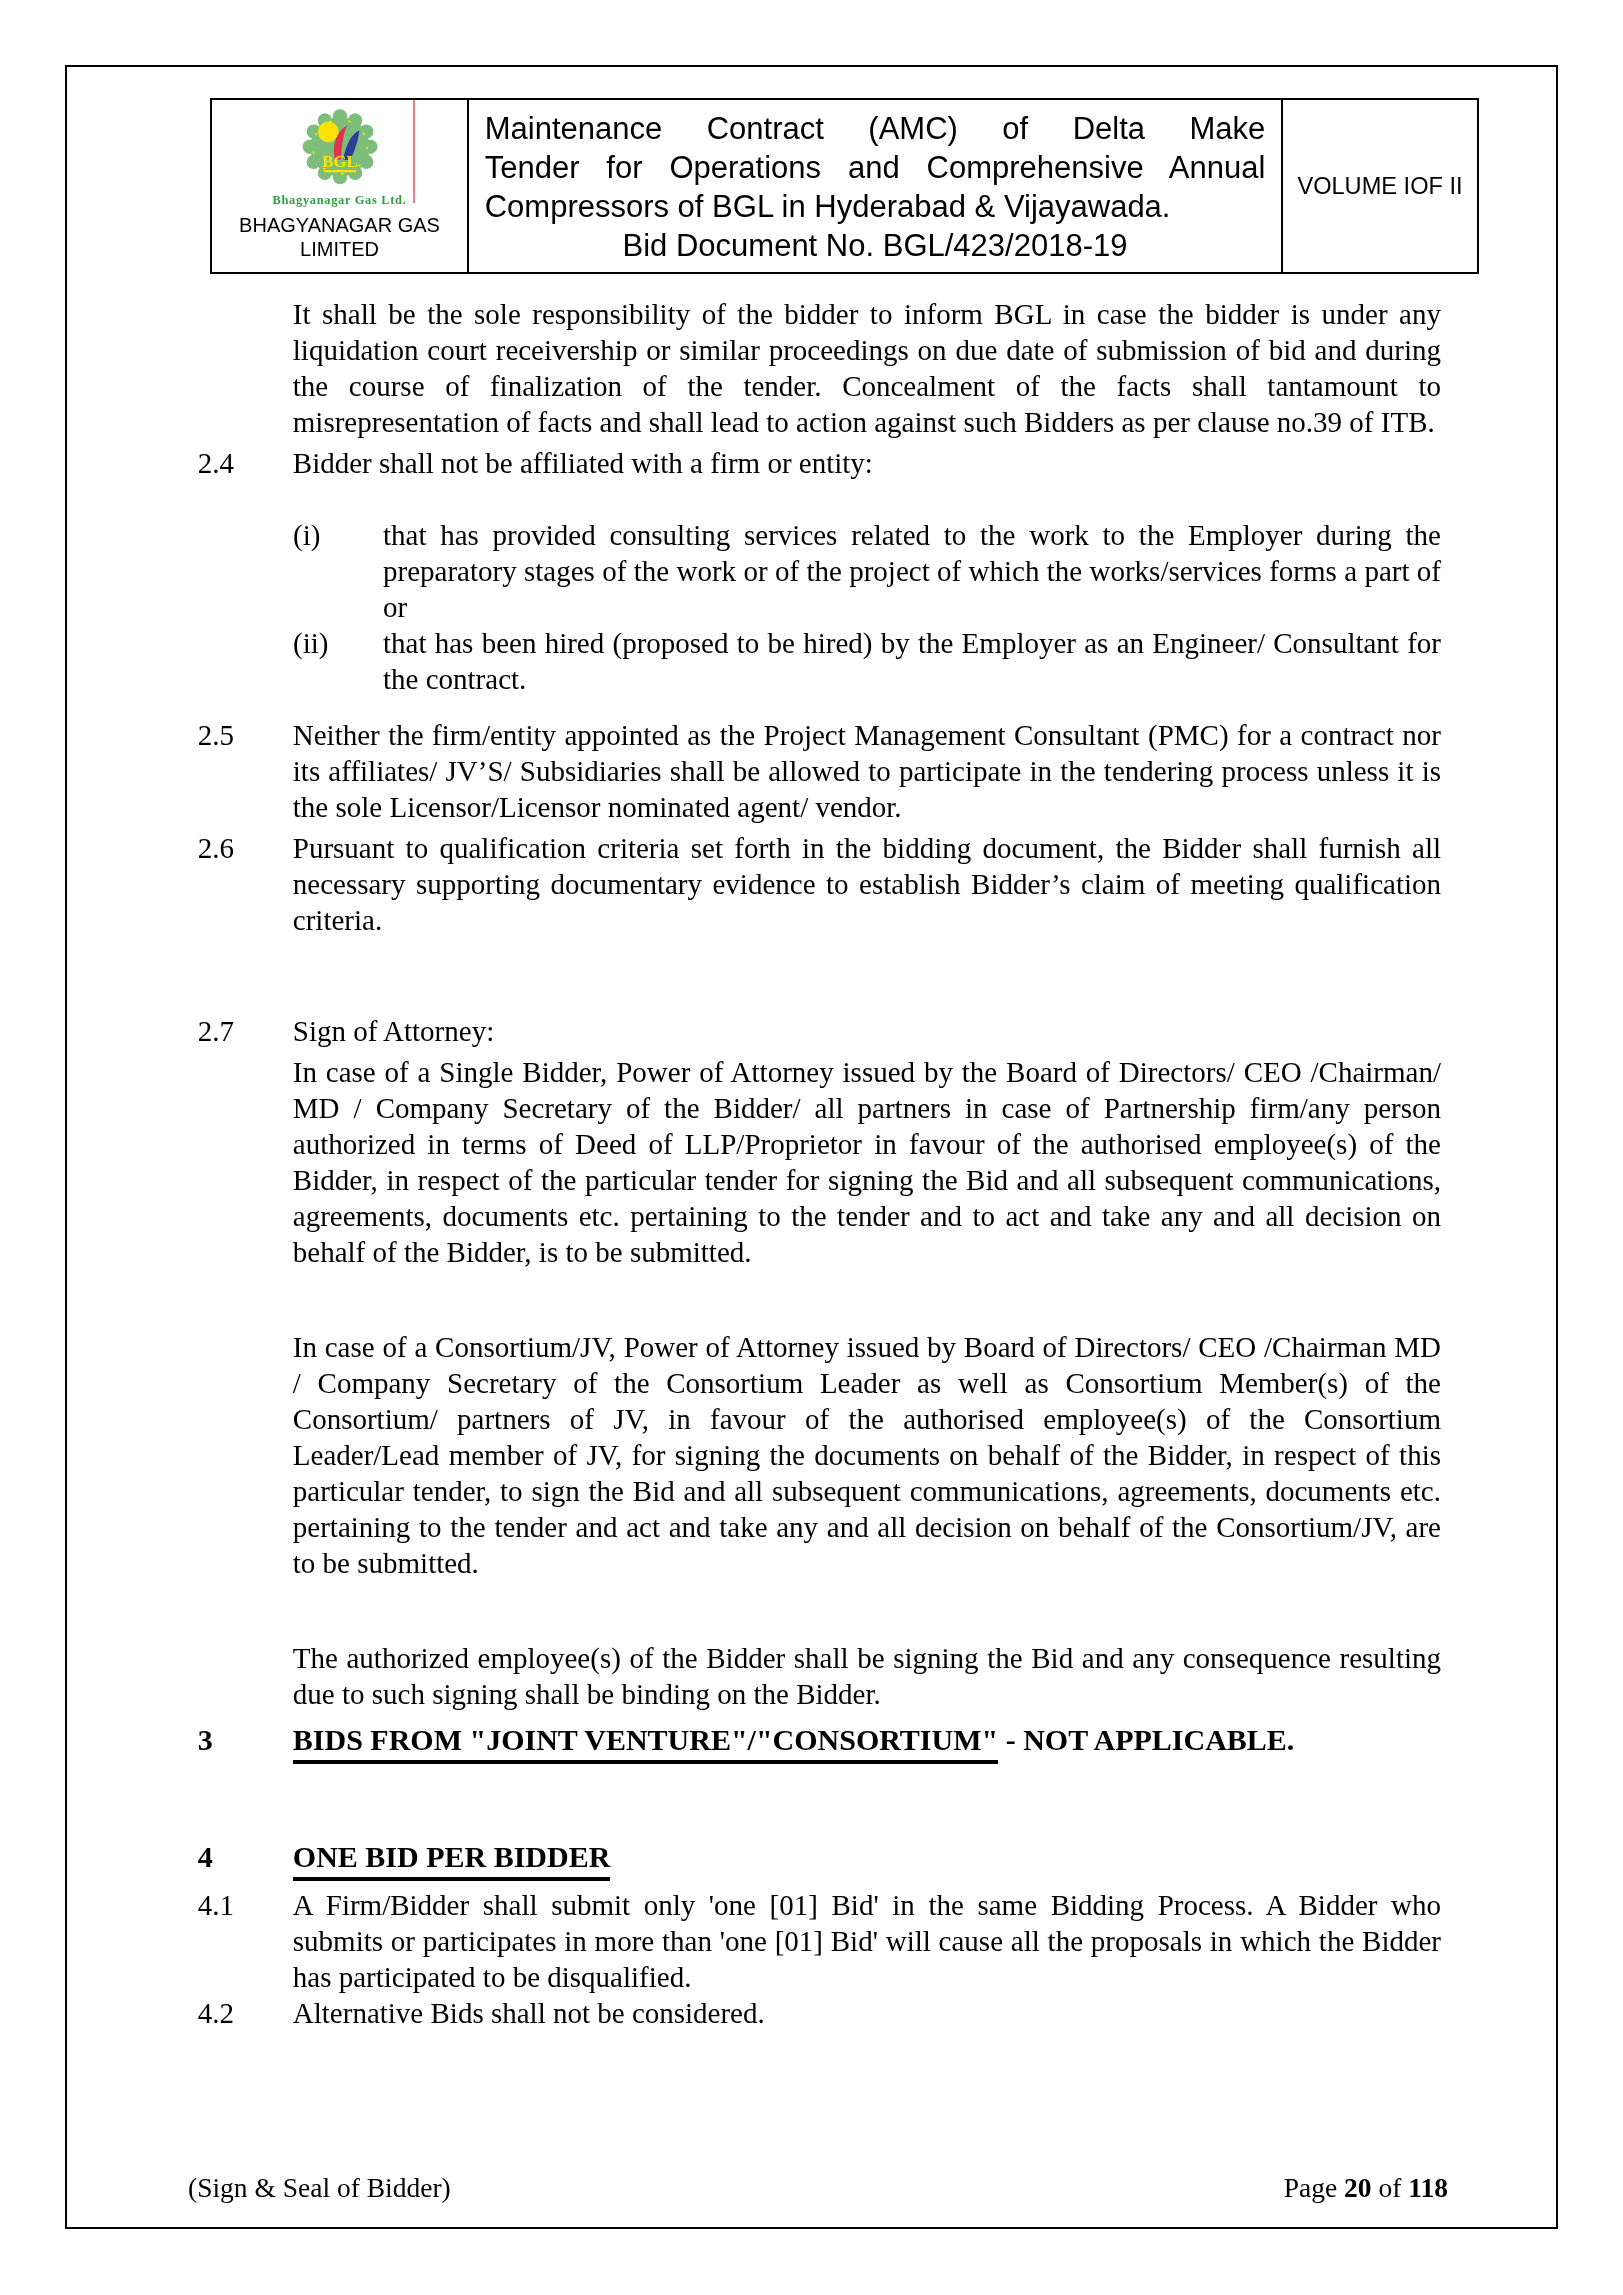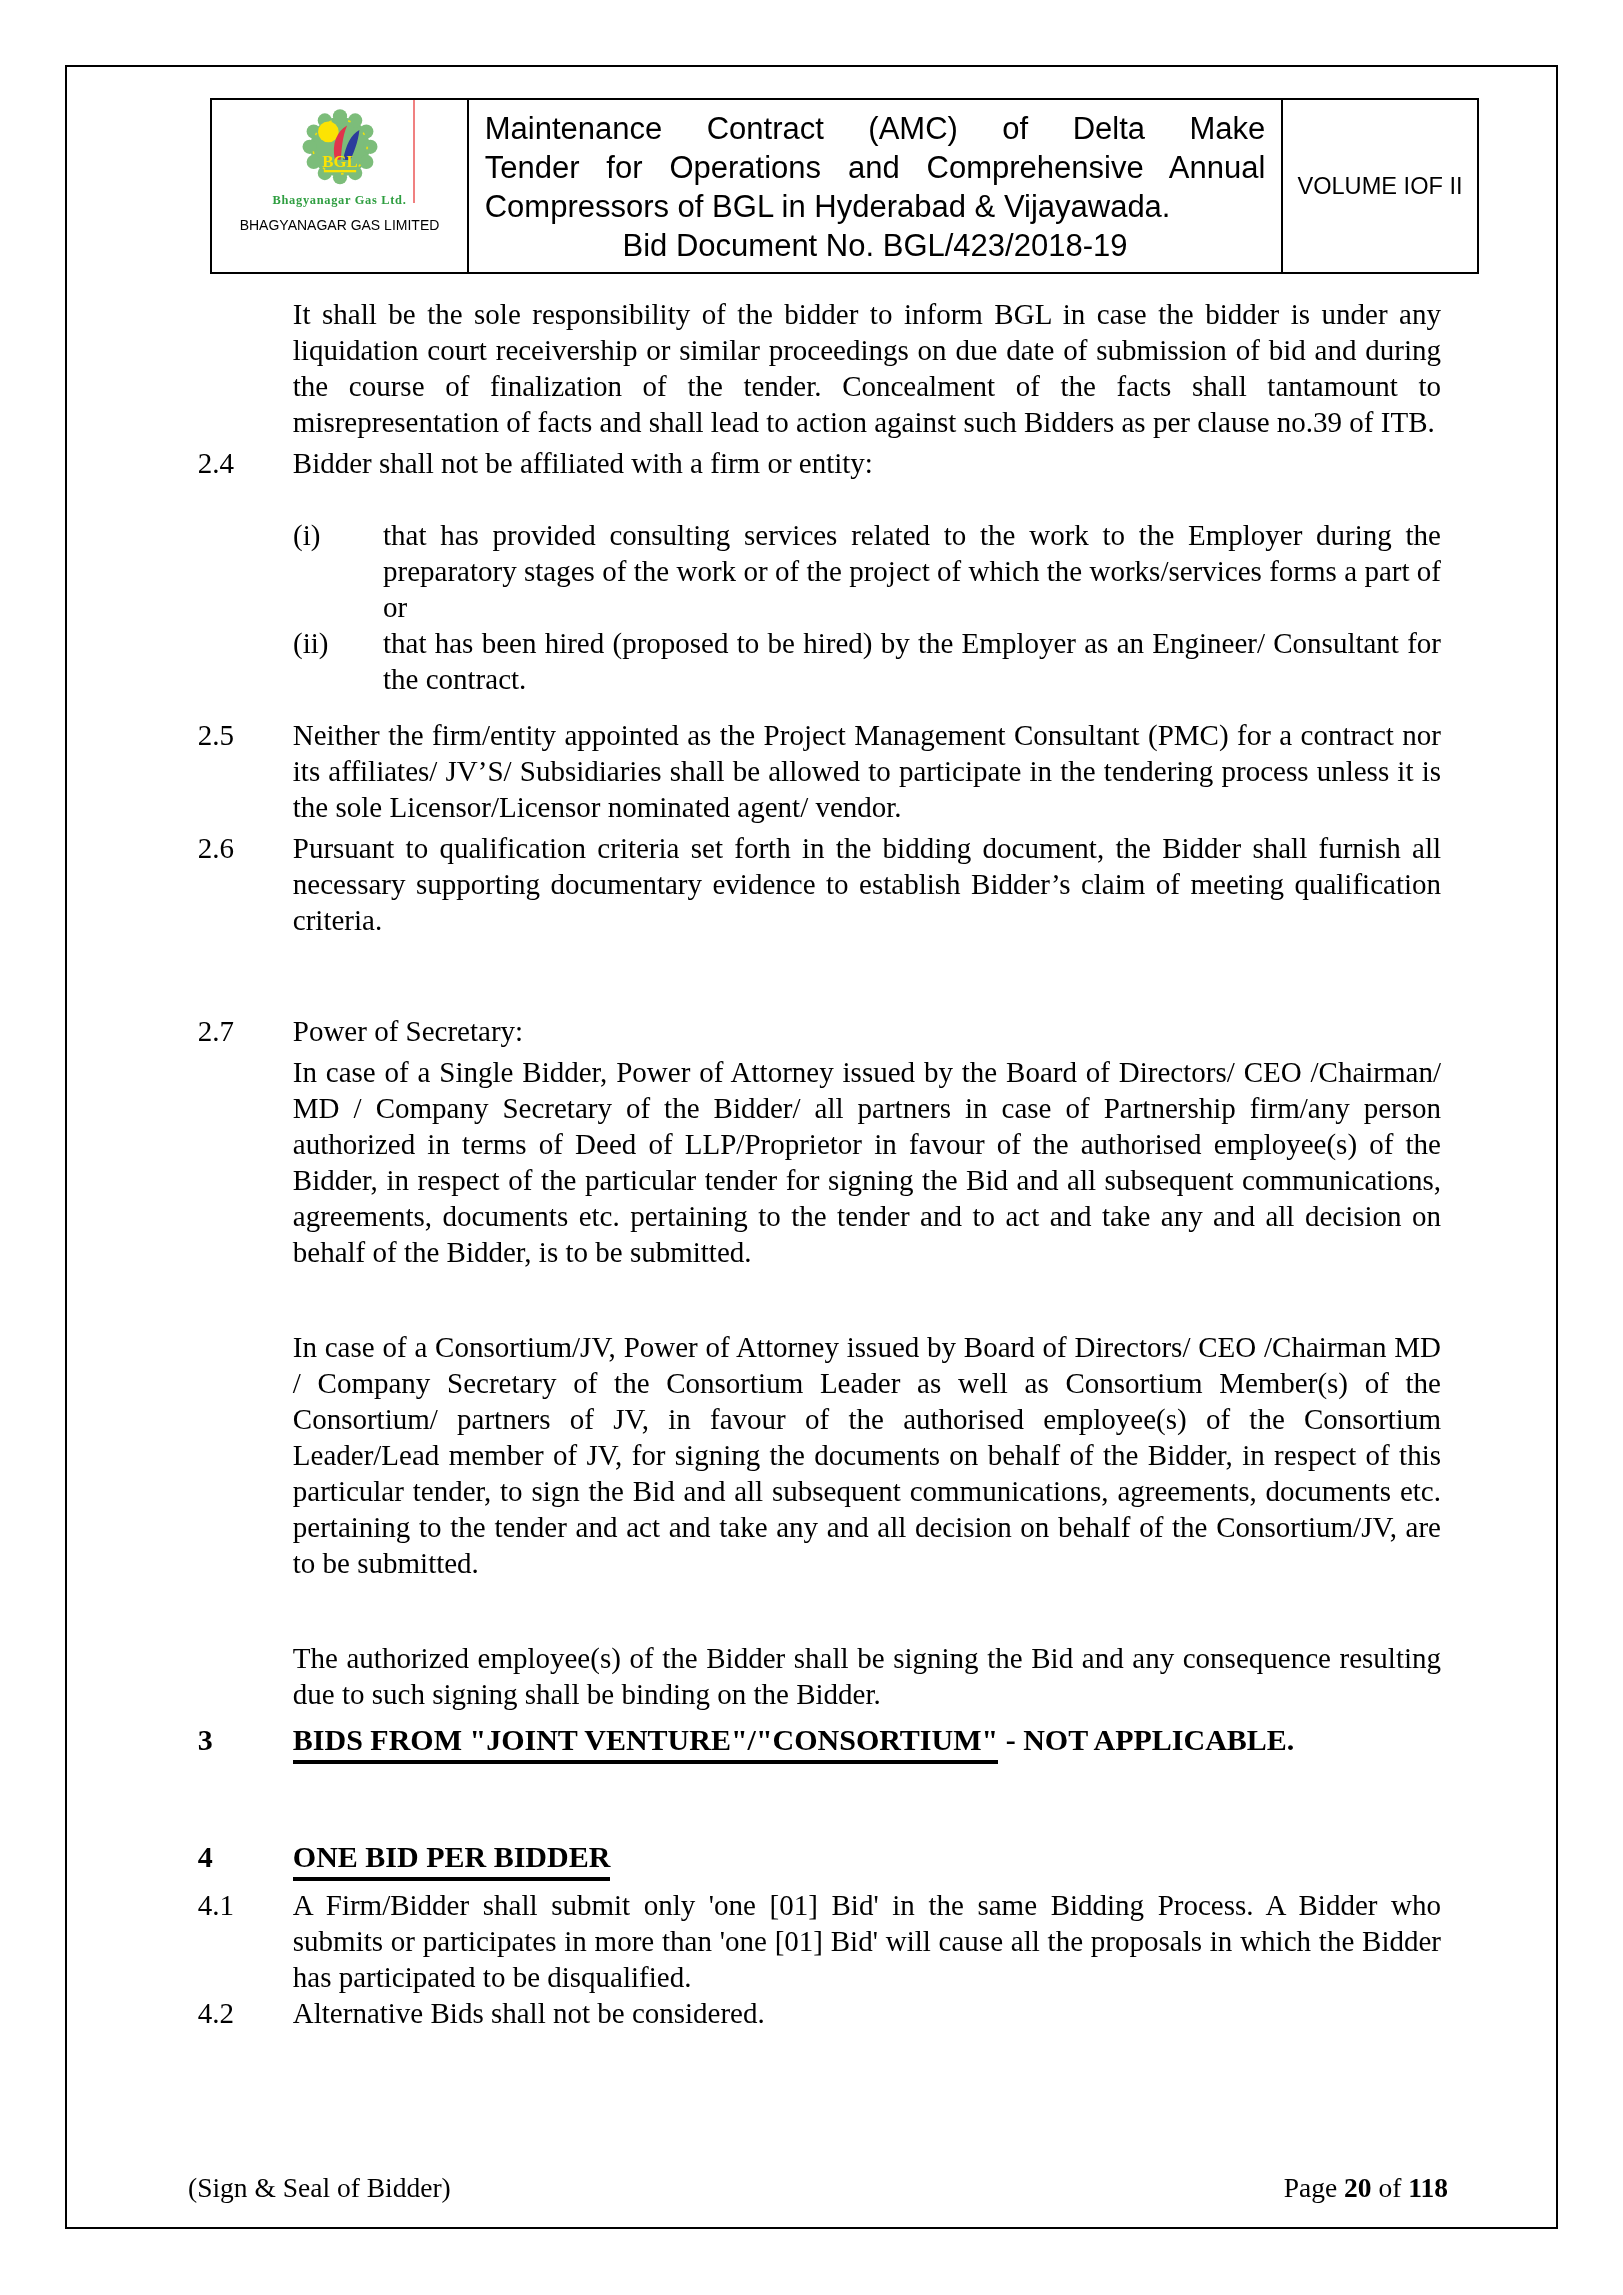--- a/index.html
+++ b/index.html
@@ -7,21 +7,21 @@
   *,*:before,*:after{box-sizing:border-box;}
 
   .frame{position:absolute;left:65px;top:65px;width:1493px;height:2164px;border:2.6px solid #000;background:#fff;}
 
   
   .hdr{position:absolute;left:143px;top:31px;width:1269px;min-height:165px;border:2px solid #000;display:flex;background:#fff;}
   .cell{min-height:100%;}
   .logo-cell{flex:0 0 257px;border-right:2px solid #000;position:relative;display:flex;flex-direction:column;align-items:center;padding-top:7.9px;}
   .redline{position:absolute;left:201px;top:0;width:2px;height:103px;background:#f08080;}
   .logo-caption{font-family:"Liberation Serif","DejaVu Serif",serif;font-weight:bold;font-size:12.4px;color:#2e9e40;margin-top:1.3px;letter-spacing:0.7px;}
-  .company{font-family:"Liberation Sans","DejaVu Sans",sans-serif;font-size:14px;line-height:24px;text-align:center;margin-top:5.2px;width:216px;}
+  .company{font-family:"Liberation Sans","DejaVu Sans",sans-serif;font-size:20px;line-height:24px;text-align:center;margin-top:5.2px;width:216px;}
   .title-cell{flex:1 1 auto;border-right:2px solid #000;padding:9.2px 15.7px 6.5px 15.7px;font-family:"Liberation Sans","DejaVu Sans",sans-serif;font-size:31px;line-height:39px;font-stretch:condensed;}
   .tj{text-align:justify;text-align-last:justify;}
   .tl{text-align:left;}
   .tc{text-align:center;}
   .vol-cell{flex:0 0 194px;display:flex;flex-direction:row;justify-content:center;align-items:center;font-family:"Liberation Sans","DejaVu Sans",sans-serif;font-size:23.6px;line-height:34px;}
 
   
   .content{position:absolute;left:121px;top:229px;width:1253px;}
   .row{display:flex;align-items:flex-start;}
   .num{flex:0 0 95px;margin-left:9.8px;font-size:29px;line-height:36px;}
@@ -114,21 +114,21 @@
         <div class="txt">Neither the firm/entity appointed as the Project Management Consultant (PMC) for a contract nor its affiliates/ JV’S/ Subsidiaries shall be allowed to participate in the tendering process unless it is the sole Licensor/Licensor nominated agent/ vendor.</div>
       </div>
 
       <div class="row mt8">
         <div class="num">2.6</div>
         <div class="txt">Pursuant to qualification criteria set forth in the bidding document, the Bidder shall furnish all necessary supporting documentary evidence to establish Bidder’s claim of meeting qualification criteria.</div>
       </div>
 
       <div class="row mt115">
         <div class="num">2.7</div>
-        <div class="txt">Power of Secretary:</div>
+        <div class="txt">Sign of Attorney:</div>
       </div>
 
       <div class="row mt8">
         <div class="num"></div>
         <div class="txt">In case of a Single Bidder, Power of Attorney issued by the Board of Directors/ CEO /Chairman/ MD / Company Secretary of the Bidder/ all partners in case of Partnership firm/any person authorized in terms of Deed of LLP/Proprietor in favour of the authorised employee(s) of the Bidder, in respect of the particular tender for signing the Bid and all subsequent communications, agreements, documents etc. pertaining to the tender and to act and take any and all decision on behalf of the Bidder, is to be submitted.</div>
       </div>
 
       <div class="row mt90">
         <div class="num"></div>
         <div class="txt">In case of a Consortium/JV, Power of Attorney issued by Board of Directors/ CEO /Chairman MD / Company Secretary of the Consortium Leader as well as Consortium Member(s) of the Consortium/ partners of JV, in favour of the authorised employee(s) of the Consortium Leader/Lead member of JV, for signing the documents on behalf of the Bidder, in respect of this particular tender, to sign the Bid and all subsequent communications, agreements, documents etc. pertaining to the tender and act and take any and all decision on behalf of the Consortium/JV, are to be submitted.</div>

